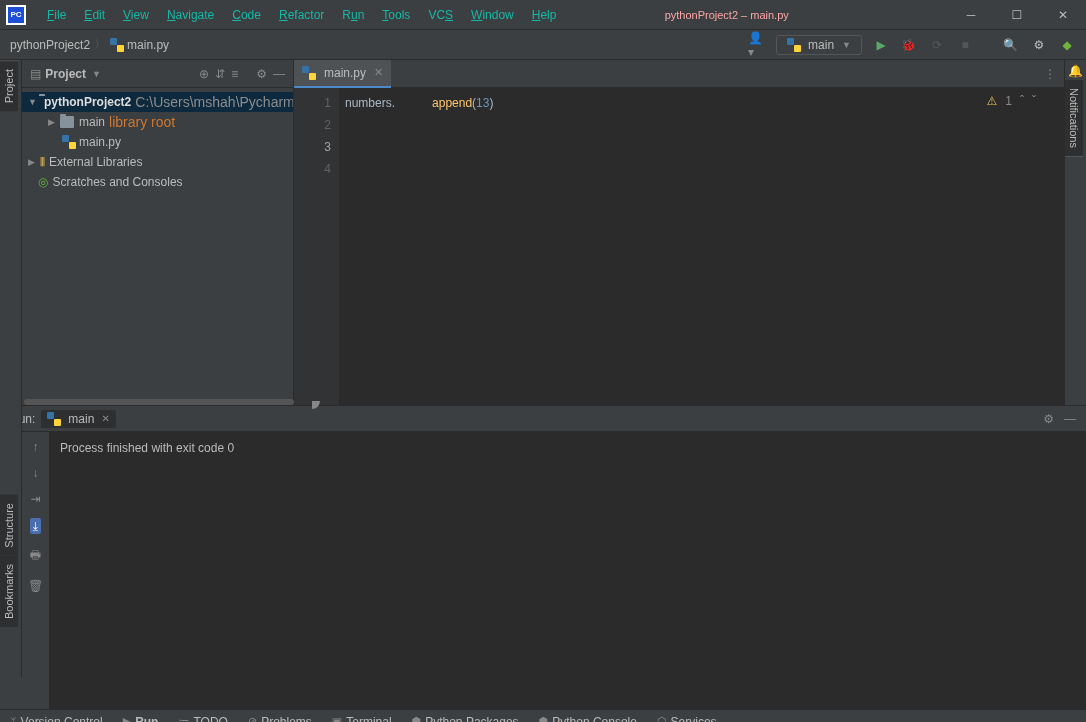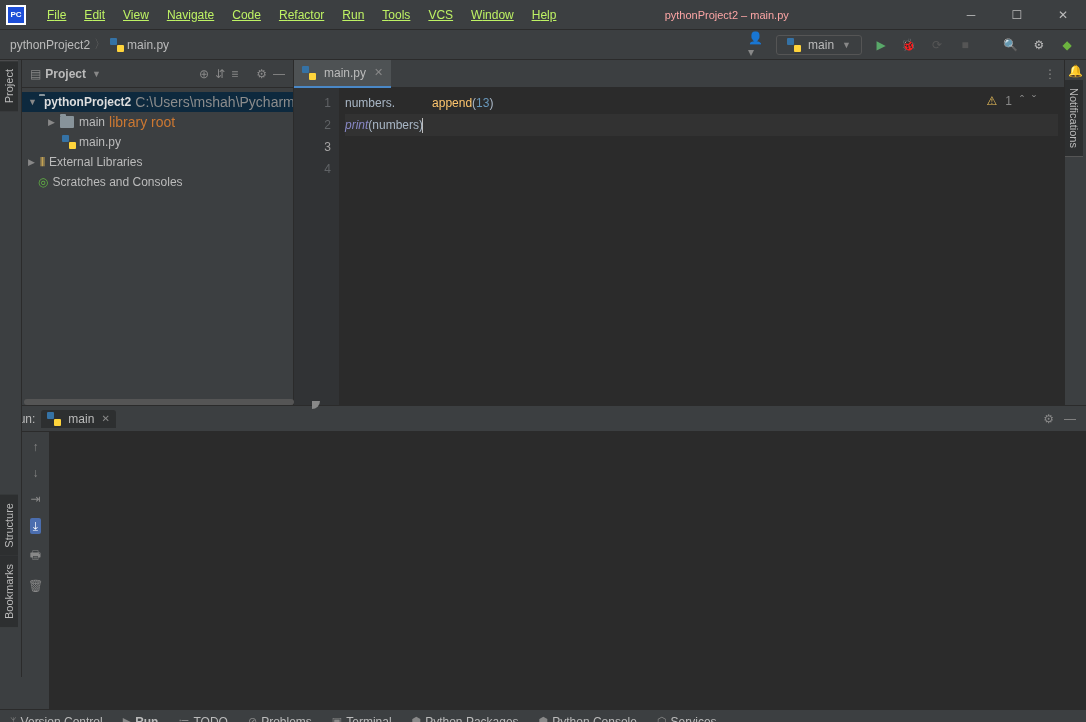--- a/index.html
+++ b/index.html
@@ -1,20 +1,20 @@
 <!DOCTYPE html>
 <html><head>
 <meta charset="utf-8">
 <style>
 * { margin:0; padding:0; box-sizing:border-box; font-family:"Segoe UI",Arial,sans-serif; font-size:12px; }
 body { background:#2b2b2b; color:#bbb; width:1086px; height:722px; overflow:hidden; position:relative; }
 .titlebar { height:30px; background:#3c3f41; display:flex; align-items:center; padding-left:6px; border-bottom:1px solid #2b2b2b;}
 .pc-logo { width:20px; height:20px; background:#1d4ed8; border:2px solid #fff; display:flex; align-items:center; justify-content:center; font-size:8px; font-weight:bold; color:#fff; margin-right:12px;}
 .menu { display:flex; gap:0; }
-.menu-item { padding:4px 9px; color:#bef264; cursor:pointer;text-decoration:underline; }
+.menu-item { padding:4px 9px; color:#14b8a6; cursor:pointer; }
 .menu-item u { text-decoration:underline; }
 .title-text { flex:1; text-align:center; color:#fca5a5; font-size:11px; margin-left:-60px;}
 .winbtns { display:flex; margin-left:auto; }
 .winbtn { width:46px; height:30px; display:flex; align-items:center; justify-content:center; color:#bbb; }
 .navbar { height:30px; background:#3c3f41; display:flex; align-items:center; padding:0 10px; border-bottom:1px solid #2b2b2b;}
 .crumb { color:#bbb; }
 .crumb-sep { color:#666; margin:0 4px; }
 .py-icon { display:inline-block; width:14px; height:14px; position:relative; vertical-align:middle; margin-right:3px;}
 .py-icon::before { content:""; position:absolute; width:7px; height:7px; background:#3572A5; border-radius:1px; top:0; left:0;}
 .py-icon::after { content:""; position:absolute; width:7px; height:7px; background:#FFD43B; border-radius:1px; bottom:0; right:0;}
@@ -182,21 +182,20 @@
     </div>
     <div class="editor-body">
       <div class="gutter">
         <div class="ln">1</div>
         <div class="ln">2</div>
         <div class="ln cur">3</div>
         <div class="ln">4</div>
       </div>
       <div class="code">
         <div class="code-line"><span class="cm-id">numbers</span><span class="cm-punc">.</span><span class="cm-fn">append</span><span class="cm-punc">(</span><span class="cm-num">13</span><span class="cm-punc">)</span></div>
-        <div class="code-line hl"><span class="cm-builtin">print</span><span class="cm-punc">(</span><span class="cm-id">numbers</span><span class="cm-punc">)</span><span class="cursor"></span></div>
         <div class="code-line"></div>
       </div>
       <div class="inspection">
         <span class="warn-tri">⚠</span>
         <span>1</span>
         <span>ˆ</span>
         <span>ˇ</span>
       </div>
     </div>
   </div>
@@ -231,20 +230,21 @@
     <div class="run-left-icons2">
       <span style="color:#888">↑</span>
       <span style="color:#888">↓</span>
       <span style="color:#888">⇥</span>
       <span style="background:#4b6eaf;color:#fff;padding:1px 3px;border-radius:2px">⤓</span>
       <span style="color:#888">🖶</span>
       <span style="color:#888">🗑</span>
     </div>
     <div class="console">
       <div></div>
+      <div>Process finished with exit code 0</div>
     </div>
   </div>
 </div>
 
 <div style="position:absolute;left:0;top:405px;width:22px;background:#3c3f41;height:272px;border-right:1px solid #2b2b2b">
   <div class="vert-label" style="margin-top:90px;border:none">Structure</div>
   <div class="vert-label" style="border:none">Bookmarks</div>
 </div>
 
 <div class="bottom-tabs">

